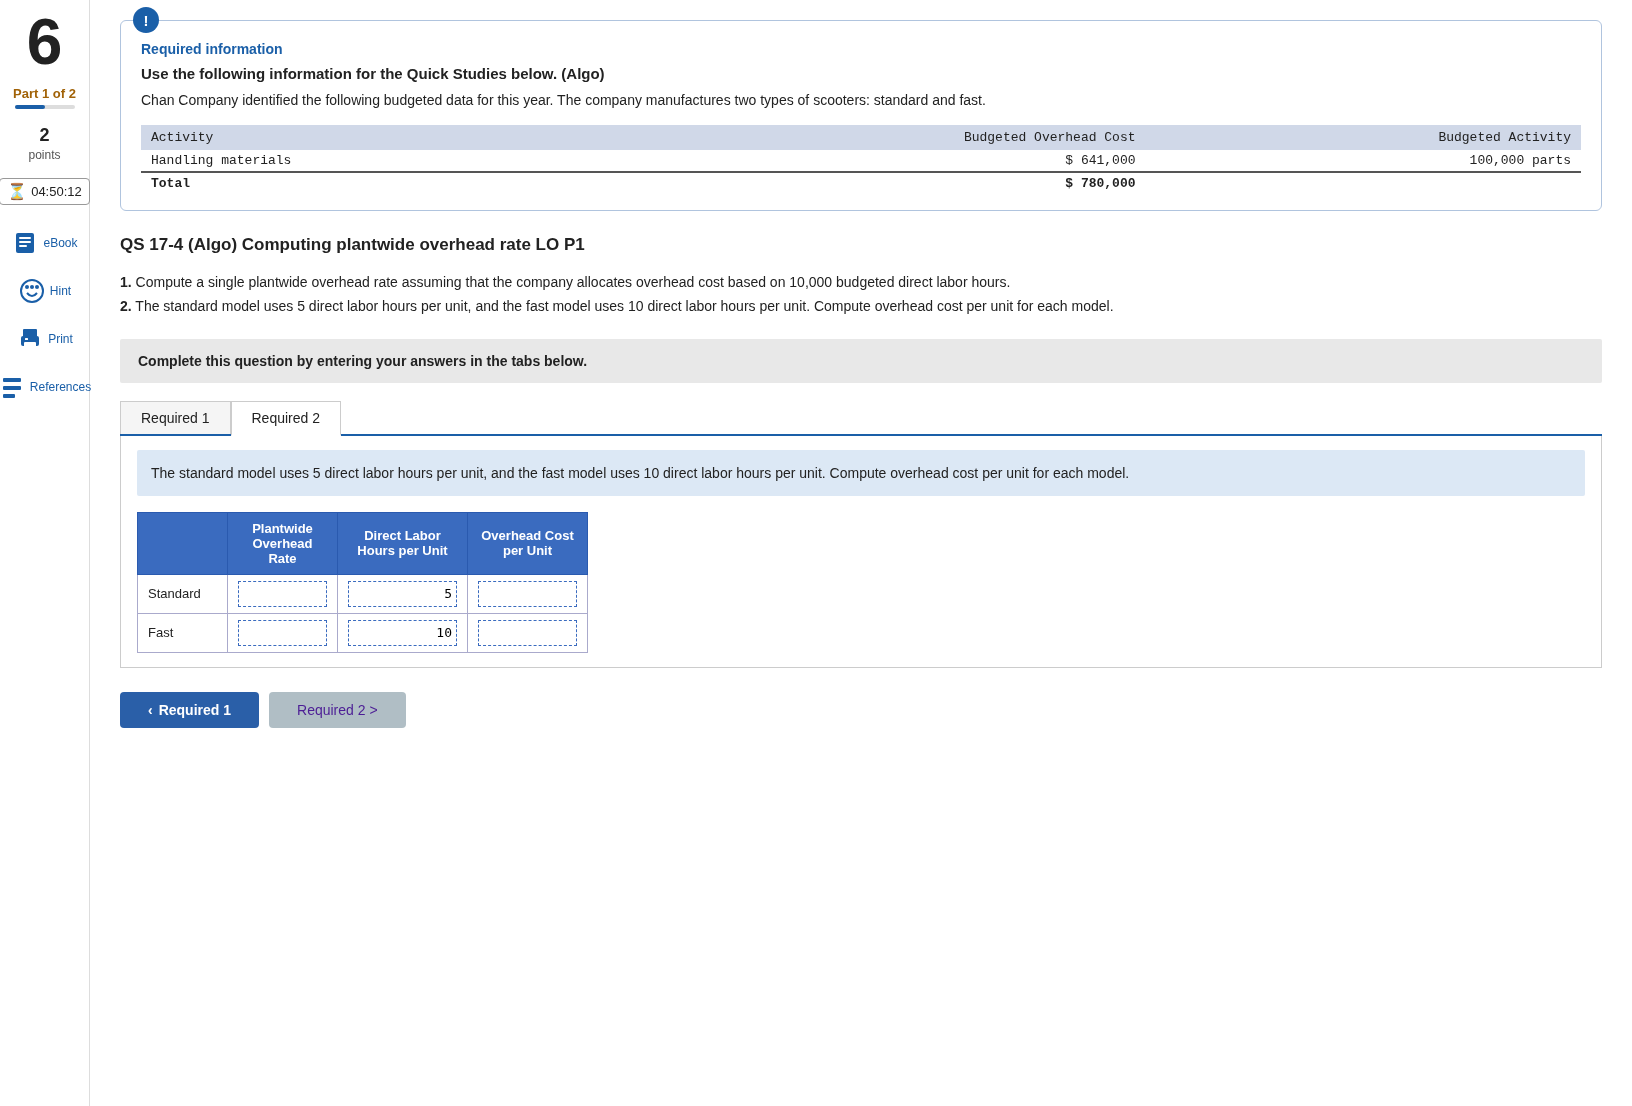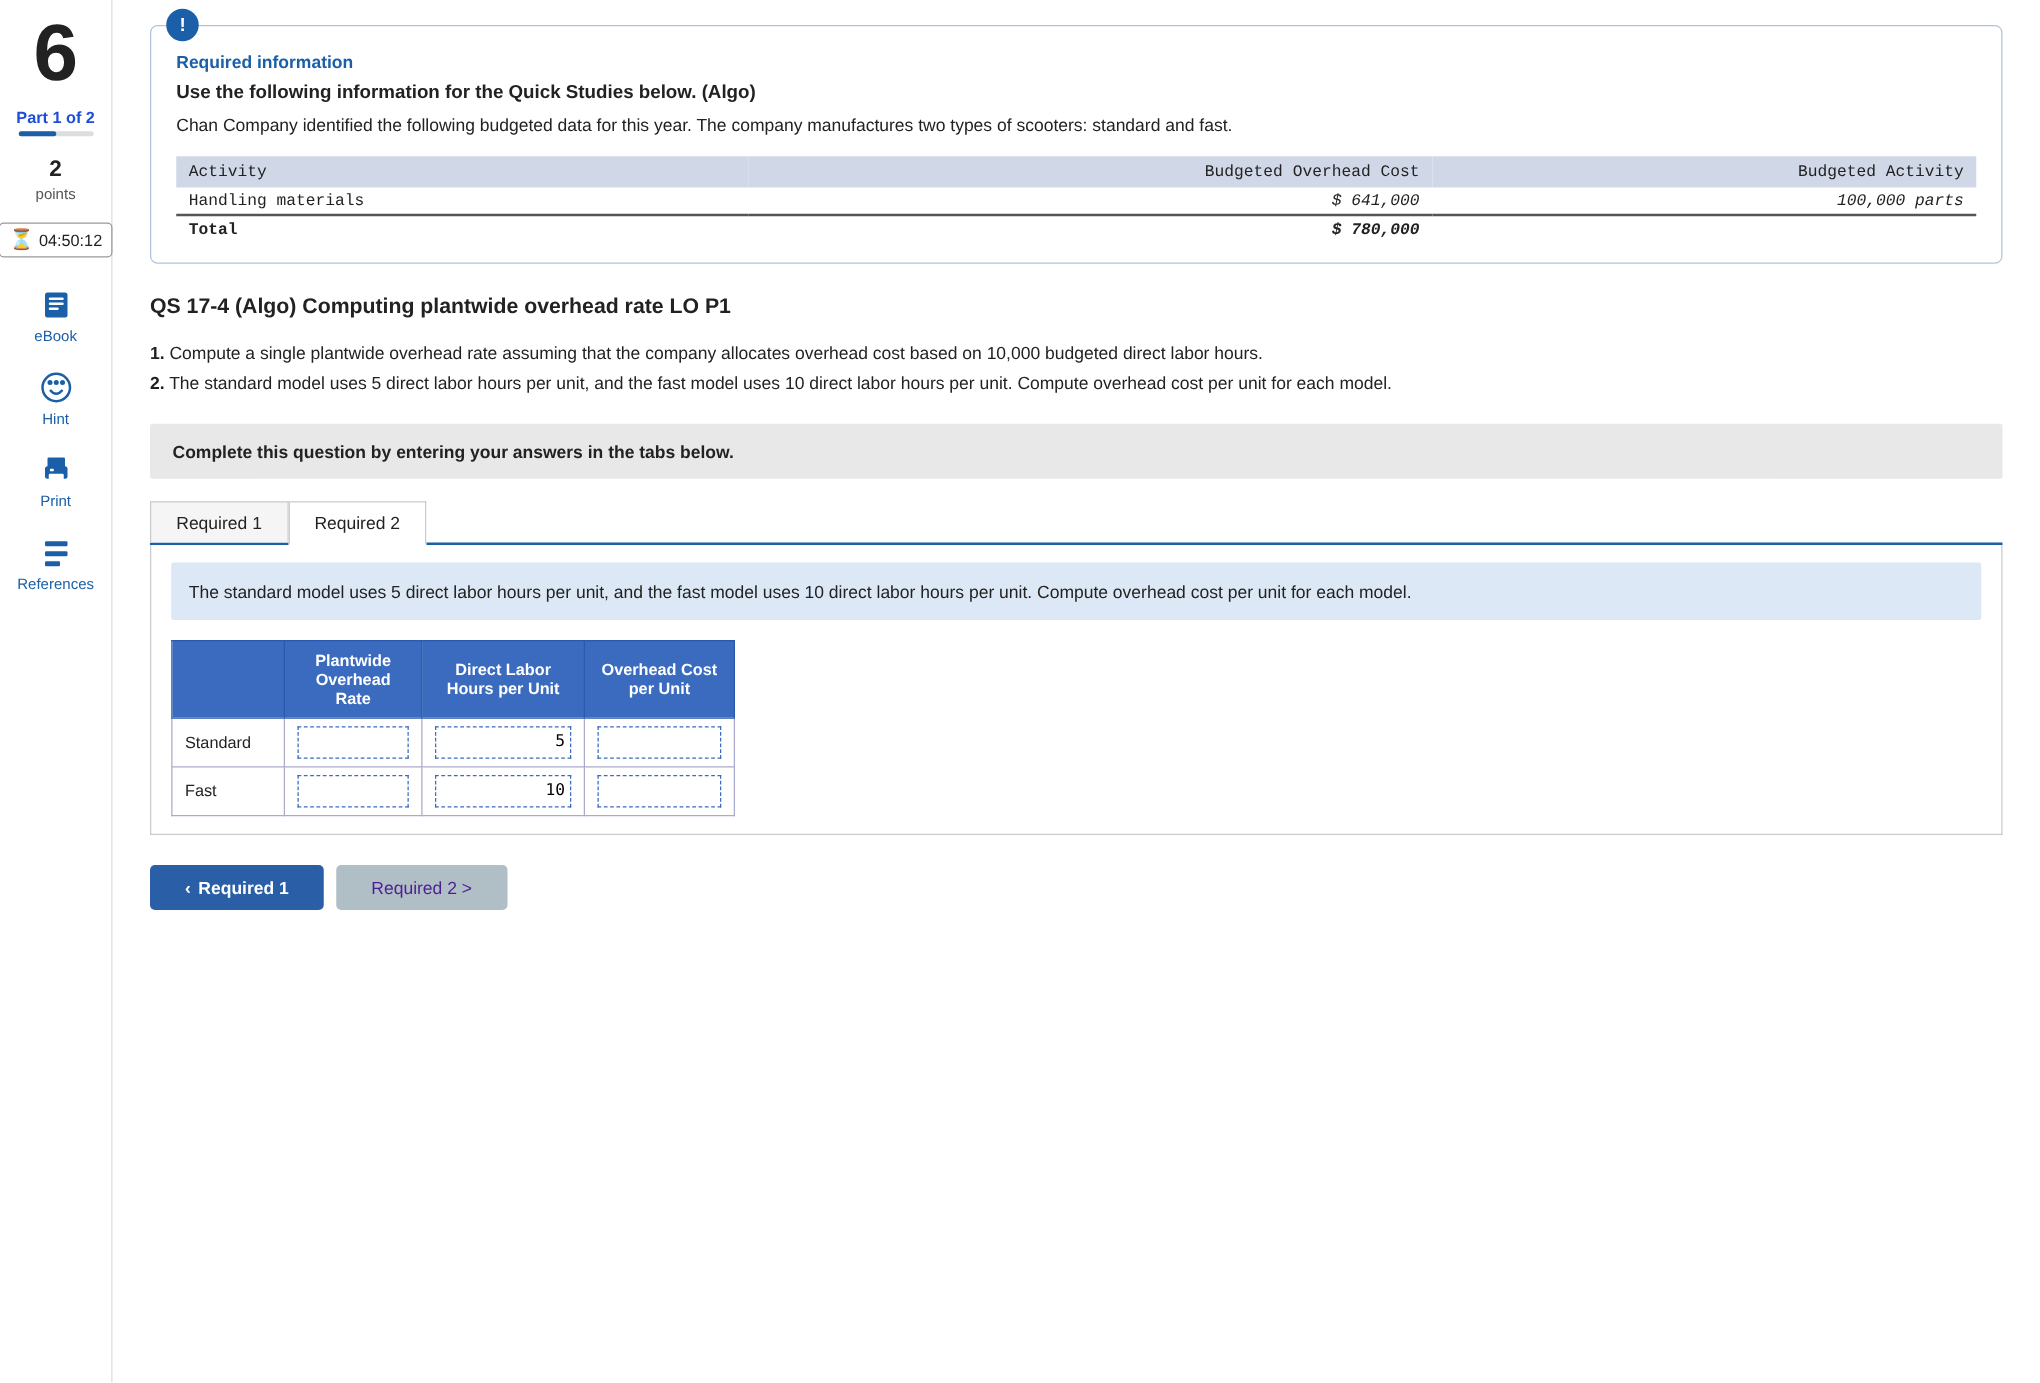--- a/index.html
+++ b/index.html
@@ -28,21 +28,21 @@
     .page-number {
       font-size: 64px;
       font-weight: bold;
       color: #222;
       line-height: 1;
       margin-bottom: 12px;
     }
 
     .part-label {
       font-size: 13px;
-      color: #1d4ed8;
+      color: #a16207;
       font-weight: bold;
       margin-bottom: 4px;
     }
 
     .progress-bar-container {
       width: 60px;
       height: 4px;
       background: #ddd;
       border-radius: 2px;
       margin-bottom: 16px;
@@ -80,21 +80,21 @@
       gap: 4px;
     }
 
     .timer-icon {
       font-size: 16px;
       color: #2a7a2a;
     }
 
     .sidebar-nav-item {
       display: flex;
-      flex-direction: column;
+      flex-direction: row;
       align-items: center;
       margin-bottom: 20px;
       cursor: pointer;
       color: #1a5fa8;
       font-size: 12px;
       gap: 4px;
     }
 
     .sidebar-nav-item svg {
       width: 28px;
@@ -174,21 +174,20 @@
     .data-table thead th.right {
       text-align: right;
     }
 
     .data-table tbody tr td {
       padding: 3px 10px;
     }
 
     .data-table tbody tr td.right {
       text-align: right;
-      font-style: italic;
     }
 
     .data-table tbody tr.total-row td {
       border-top: 2px double #555;
       font-weight: bold;
     }
 
     
     .question-title {
       font-size: 17px;

